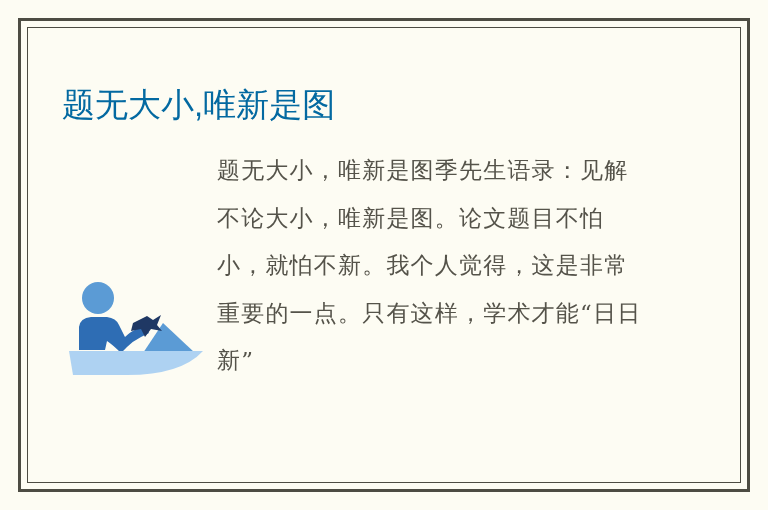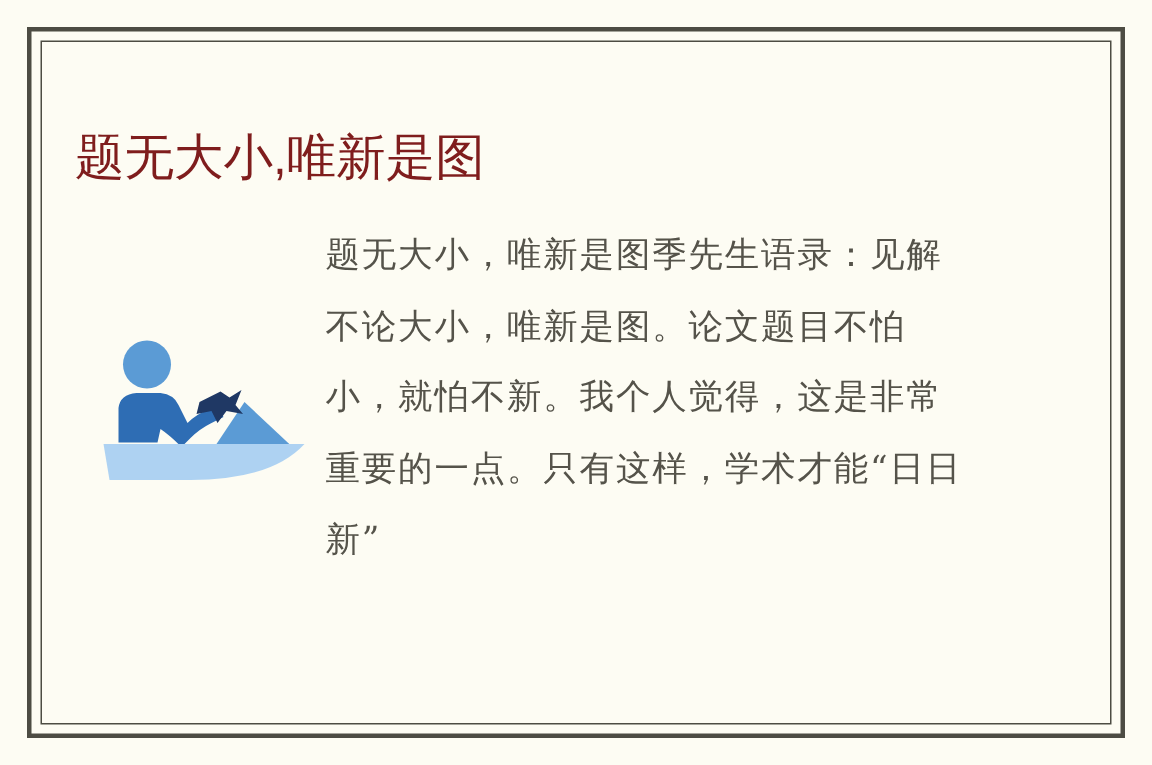--- a/index.html
+++ b/index.html
@@ -48,38 +48,38 @@
     position: absolute;
     left: 27px;
     top: 27px;
     right: 27px;
     bottom: 27px;
     box-sizing: border-box;
   }
 
   .page-title {
     position: absolute;
-    left: 23px;
+    left: 35px;
     top: 35px;
     font-size: 33px;
     line-height: 42px;
     letter-spacing: 0px;
-    color: #7f1d1d;
+    color: #0369a1;
     font-family: "Liberation Sans", "DejaVu Sans", sans-serif;
     font-weight: 400;
     white-space: nowrap;
   }
 
   .body-area {
     position: absolute;
     left: 20px;
     top: 120px;
     right: 16px;
     display: flex;
-    align-items: center;
+    align-items: flex-end;
   }
 
   .illustration {
     flex: 0 0 auto;
     width: 150px;
     height: 110px;
     margin-top: 18px;
     margin-left: 14px;
   }
 

